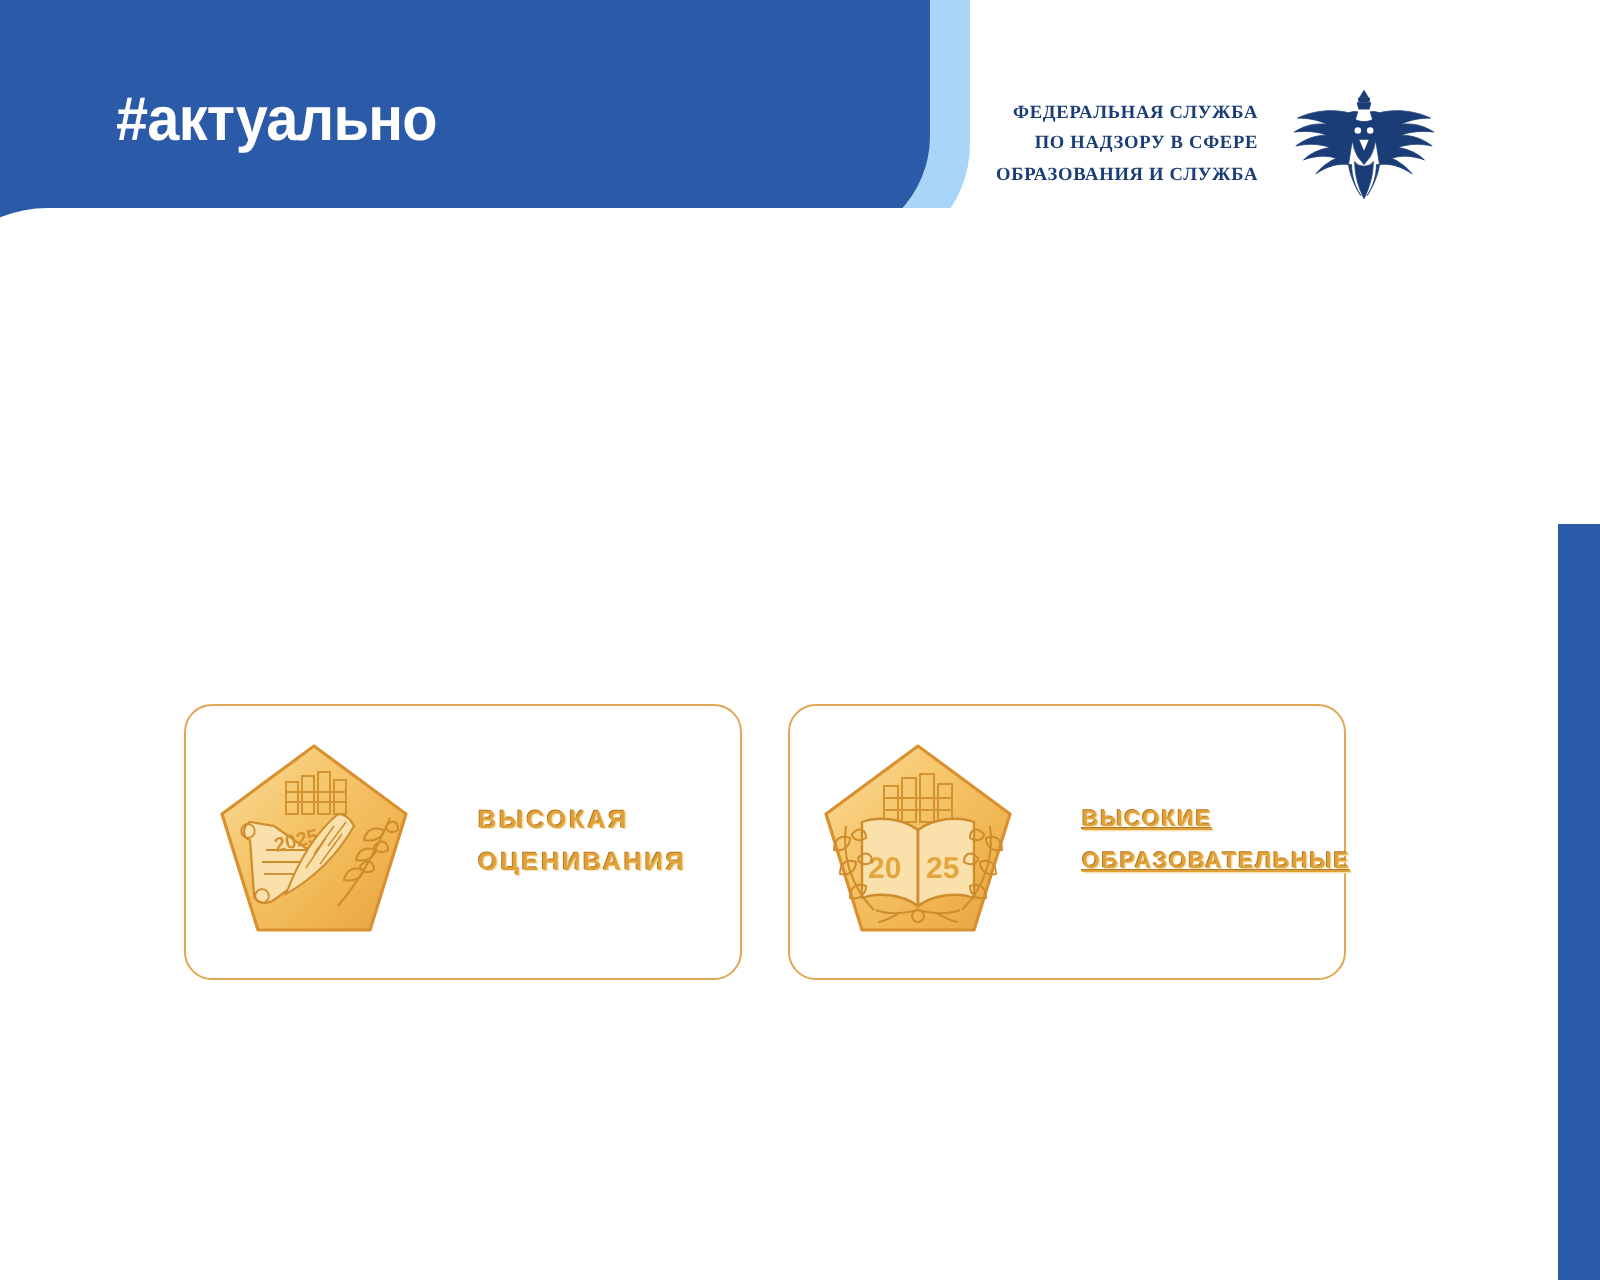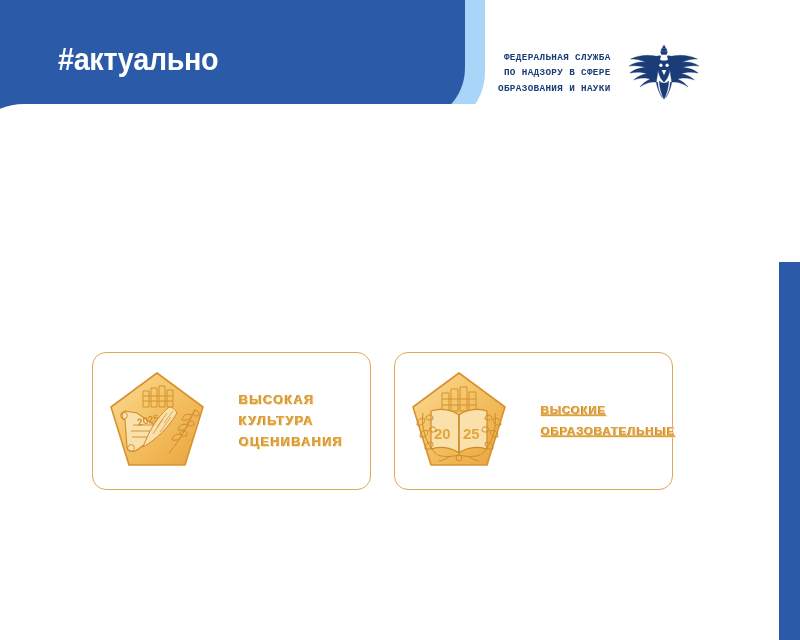--- a/index.html
+++ b/index.html
@@ -87,21 +87,21 @@
     gap: 14px;
   }
   .logo-text {
     text-align: right;
     color: #1b3d77;
     font-size: 9.3px;
     font-weight: bold;
     line-height: 15.5px;
     letter-spacing: 0.35px;
     white-space: nowrap;
-    font-family: Liberation Mono, monospace;
+    font-family: Liberation Serif, serif;
   }
   .logo-emblem {
     width: 78px;
     height: 62px;
     flex: 0 0 auto;
   }
 
   
   .slide-title {
     position: absolute;
@@ -182,21 +182,21 @@
     <div class="header-accent"></div>
     <div class="header-panel"></div>
     <div class="header-cut"></div>
     <div class="hashtag">#актуально</div>
   </div>
 
   <div class="logo-block">
     <div class="logo-text">
       <div>ФЕДЕРАЛЬНАЯ СЛУЖБА</div>
       <div>ПО НАДЗОРУ В СФЕРЕ</div>
-      <div>ОБРАЗОВАНИЯ И НАУКИ</div>
+      <div>ОБРАЗОВАНИЯ И СЛУЖБА</div>
     </div>
     <svg class="logo-emblem" viewBox="0 0 100 80">
       <g fill="#1b3d77" stroke="#1b3d77" stroke-width="0.5">
 
         <path d="M50 4 l2.6 4.4 h-5.2 z"></path>
         <rect x="46.4" y="8.6" width="7.2" height="3" rx="1"></rect>
         <path d="M45.6 12 h8.8 l-1 4.2 h-6.8 z"></path>
 
         <path d="M45 20 C34 16 20 16 7 22 C16 22 22 24 26 26 C18 25 11 27 5 31
                  C14 30 21 31 26 33 C18 33 11 36 6 40 C15 38 23 39 28 41
@@ -286,21 +286,20 @@
             <path d="M81 56 C76 54 72 56 71 61 C76 62 80 60 81 56 Z"></path>
             <path d="M75 66 C70 64 66 66 65 71 C70 72 74 70 75 66 Z"></path>
             <path d="M86 44 C90 40 92 42 92 46 C89 48 86 47 86 44 Z"></path>
             <path d="M80 54 C84 50 87 52 87 56 C84 58 80 57 80 54 Z"></path>
             <path d="M73 64 C77 60 80 62 80 66 C77 68 73 67 73 64 Z"></path>
           </g>
         </svg>
       </div>
       <div class="badge-text">
         <span class="tline">ВЫСОКАЯ</span>
-        <span class="tline">КУЛЬТУРА</span>
         <span class="tline">ОЦЕНИВАНИЯ</span>
       </div>
     </div>
 
     <div class="badge-card card-2">
       <div class="medal-wrap">
         <svg width="100" height="104" viewBox="0 0 100 104">
           <defs>
             <linearGradient id="g2" x1="0" y1="0" x2="1" y2="1">
               <stop offset="0%" stop-color="#fbdca0"></stop>

